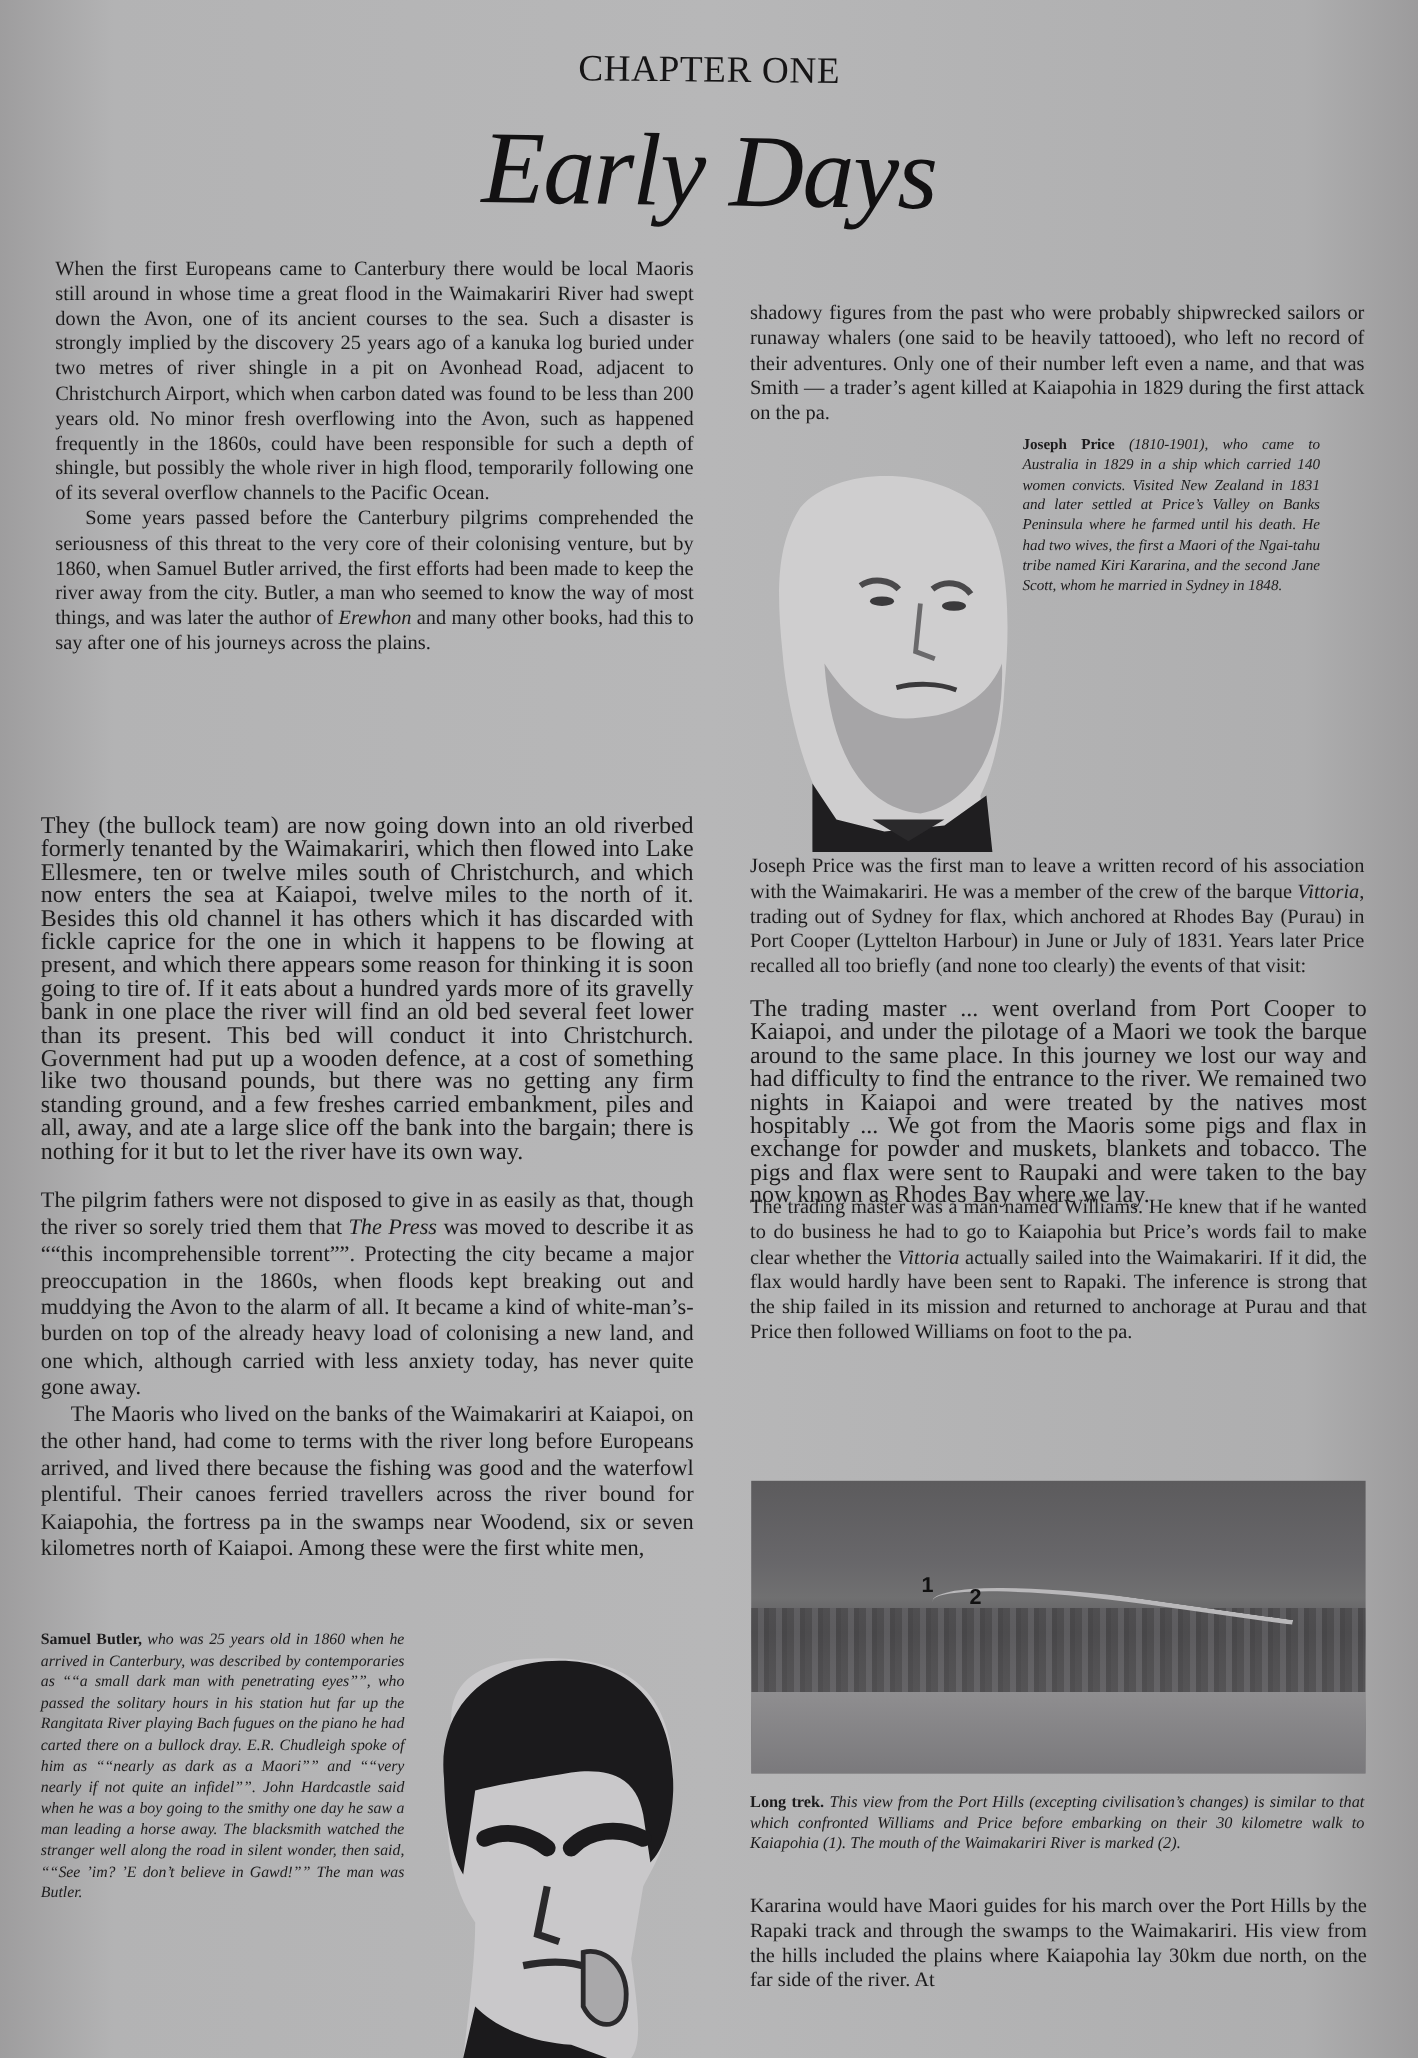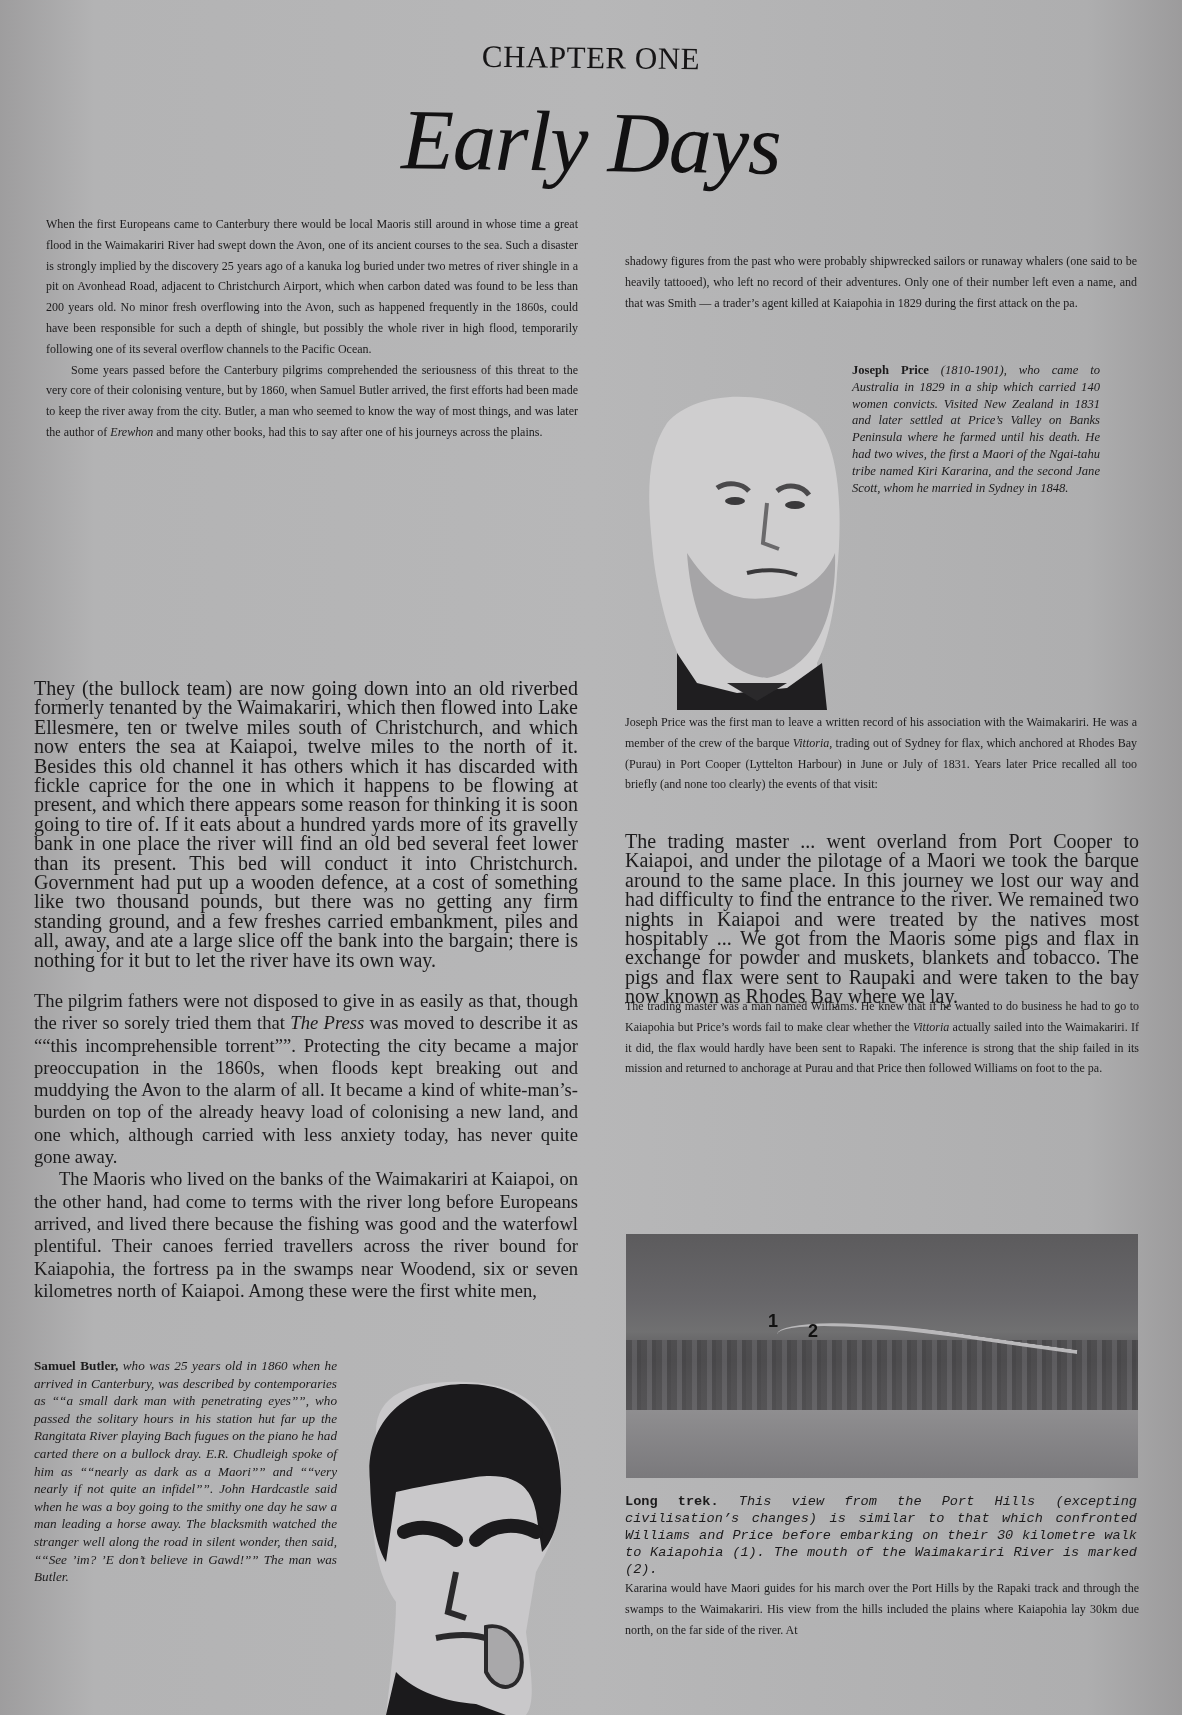--- a/index.html
+++ b/index.html
@@ -18,21 +18,21 @@
   }
   .chapter-title {
     position: absolute; top: 92px; left: 0; width: 1182px; text-align: center;
     font-size: 86px; font-style: italic; color: #121112;
     transform: rotate(0.8deg); letter-spacing: -1px;
   }
   .col { position: absolute; }
   .col-left { left: 46px; width: 532px; }
   .col-right { left: 625px; width: 512px; }
   p { margin: 0; }
-  .body-text { font-size: 12px; line-height: 20.8px; text-align: justify; }
+  .body-text { font-size: 17px; line-height: 20.8px; text-align: justify; }
   .indent { text-indent: 25px; }
   .quote-text { font-size: 20px; line-height: 19.4px; text-align: justify; }
   .caption { font-size: 13.2px; line-height: 17.6px; font-style: italic; text-align: justify; }
   .caption b { font-style: normal; font-weight: bold; }
   em { font-style: italic; }
   .photo { position: absolute; }
   .portrait-price {
     left: 637px; top: 383px; width: 205px; height: 327px;
   }
   .portrait-butler {
@@ -133,20 +133,20 @@
 
   <div class="photo landscape">
     <div class="land"></div>
     <div class="coast"></div>
     <div class="flat"></div>
     <span class="marker m1">1</span>
     <span class="marker m2">2</span>
   </div>
 
   <div class="col col-right" style="top:1493px; width:512px;">
-    <p class="caption" style="font-size:13.6px; line-height:17px;font-family:Liberation Mono, monospace;"><b>Long trek.</b><span> This view from the Port Hills (excepting civilisation’s changes) is similar to that which confronted Williams and Price before embarking on their 30 kilometre walk to Kaiapohia (1). The mouth of the Waimakariri River is marked (2).</span></p>
+    <p class="caption" style="font-size:13.6px; line-height:17px;"><b>Long trek.</b><span> This view from the Port Hills (excepting civilisation’s changes) is similar to that which confronted Williams and Price before embarking on their 30 kilometre walk to Kaiapohia (1). The mouth of the Waimakariri River is marked (2).</span></p>
   </div>
 
   <div class="col col-right" style="top:1578px; width:514px;">
     <p class="body-text">Kararina would have Maori guides for his march over the Port Hills by the Rapaki track and through the swamps to the Waimakariri. His view from the hills included the plains where Kaiapohia lay 30km due north, on the far side of the river. At</p>
   </div>
 
 </div>
 
 </body></html>

